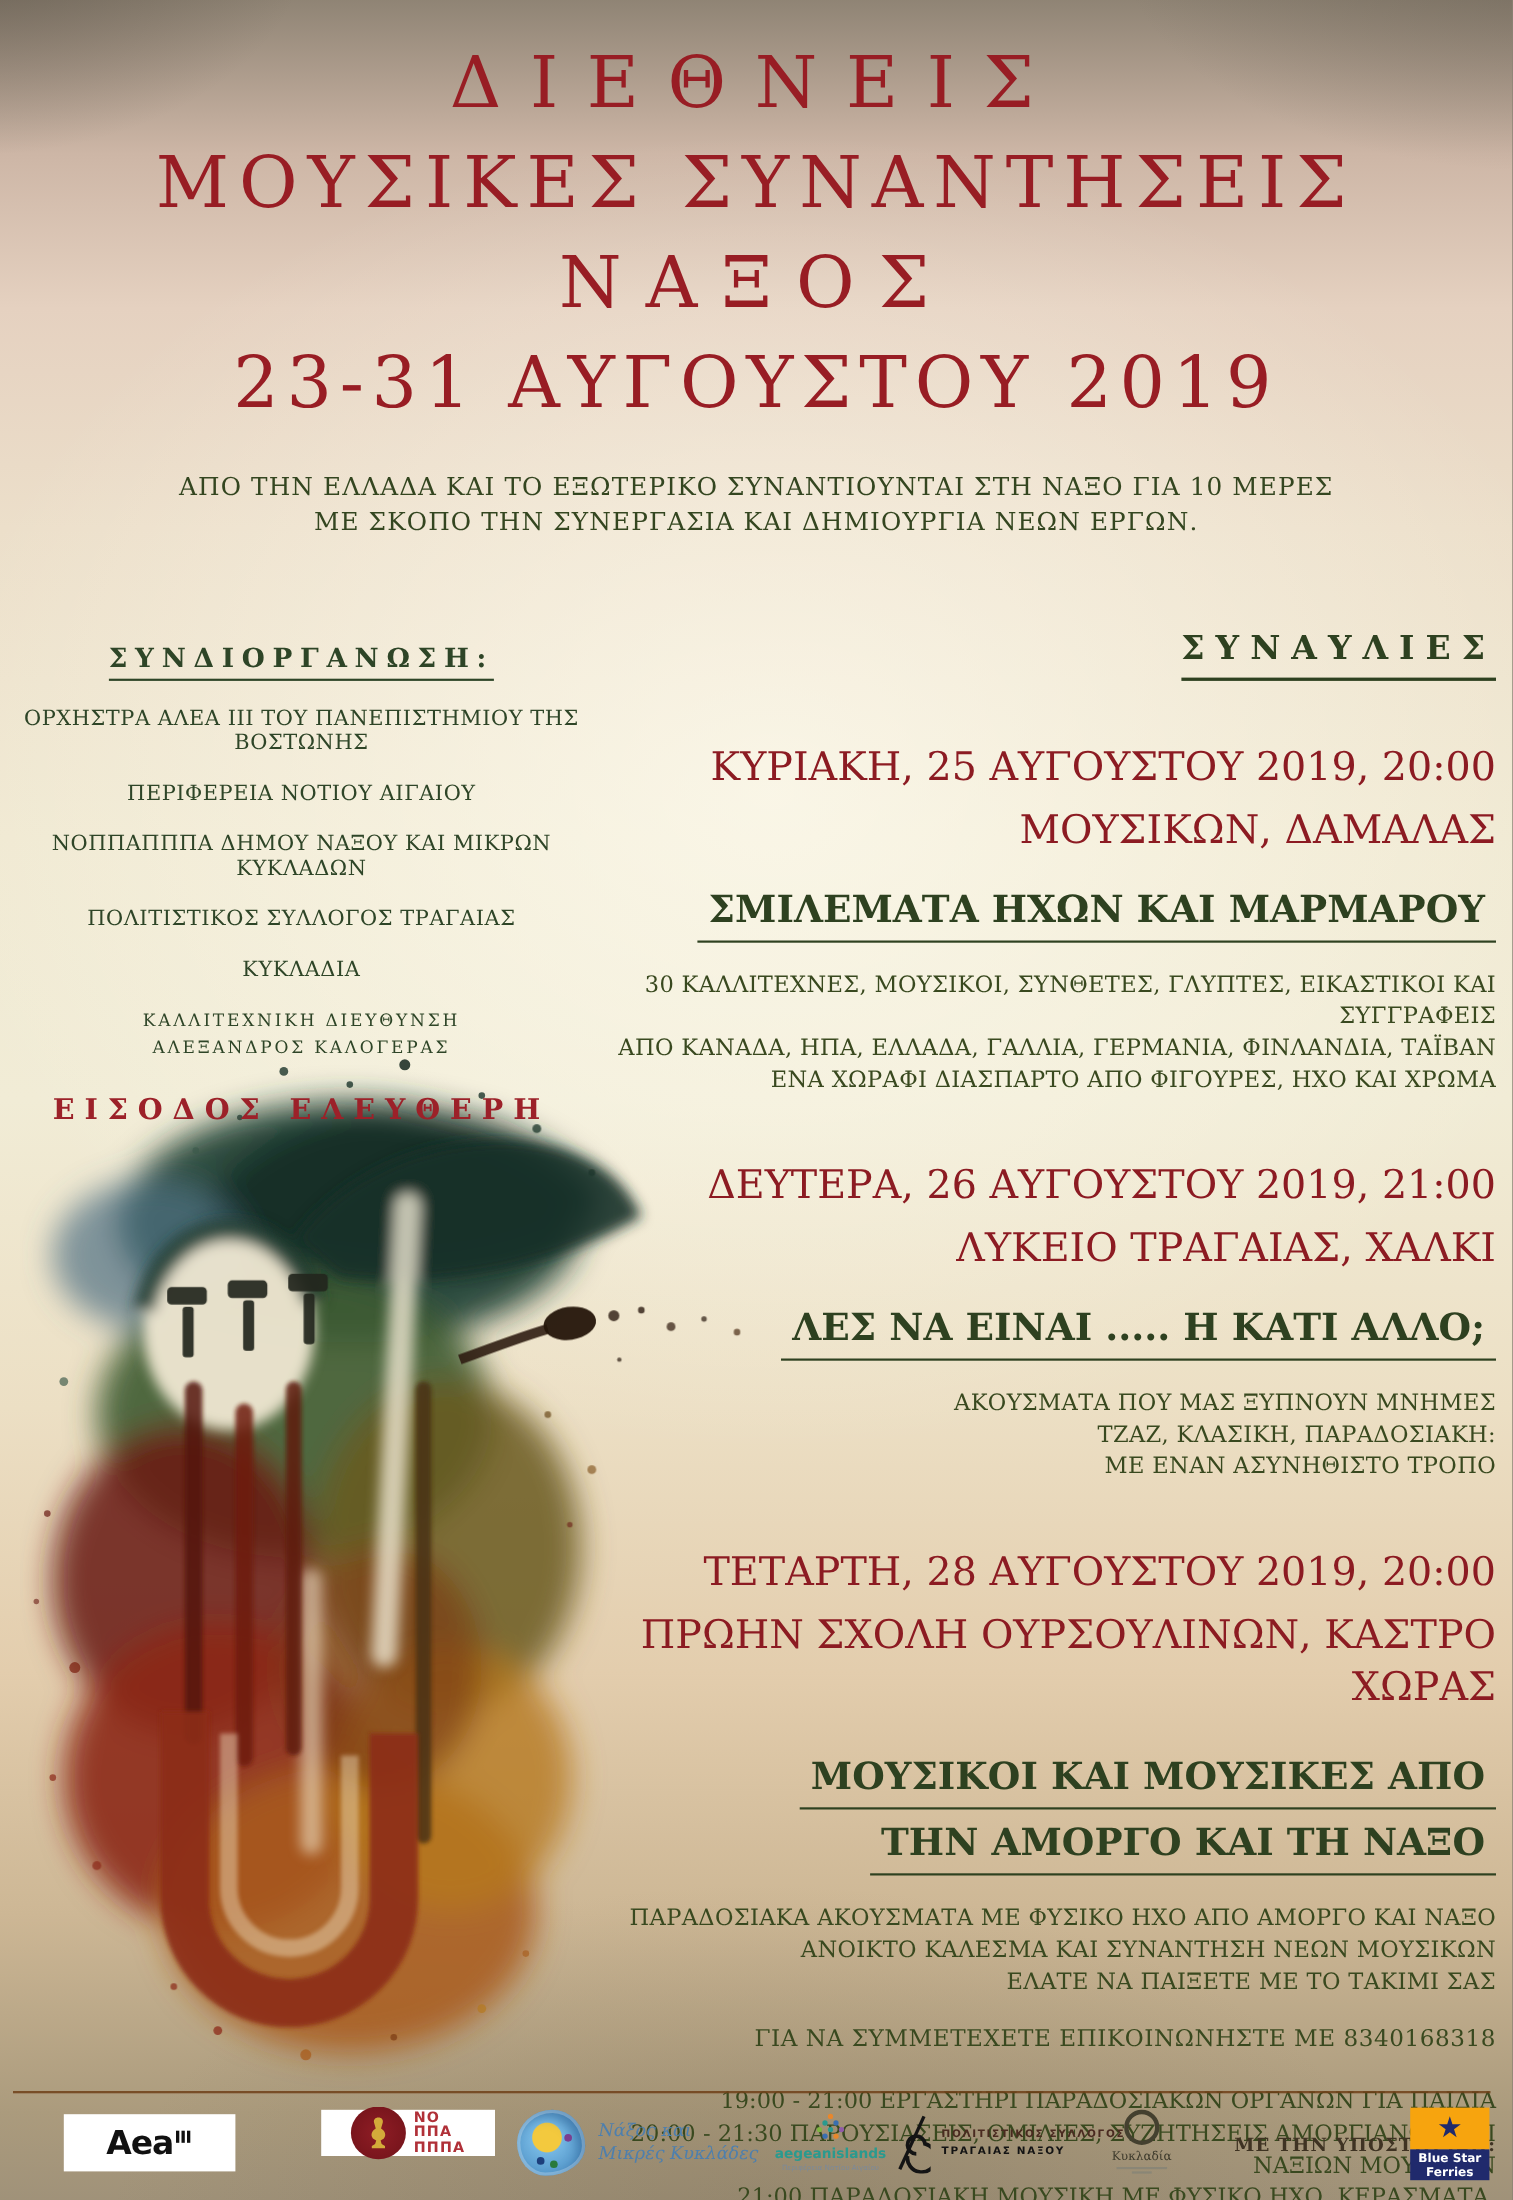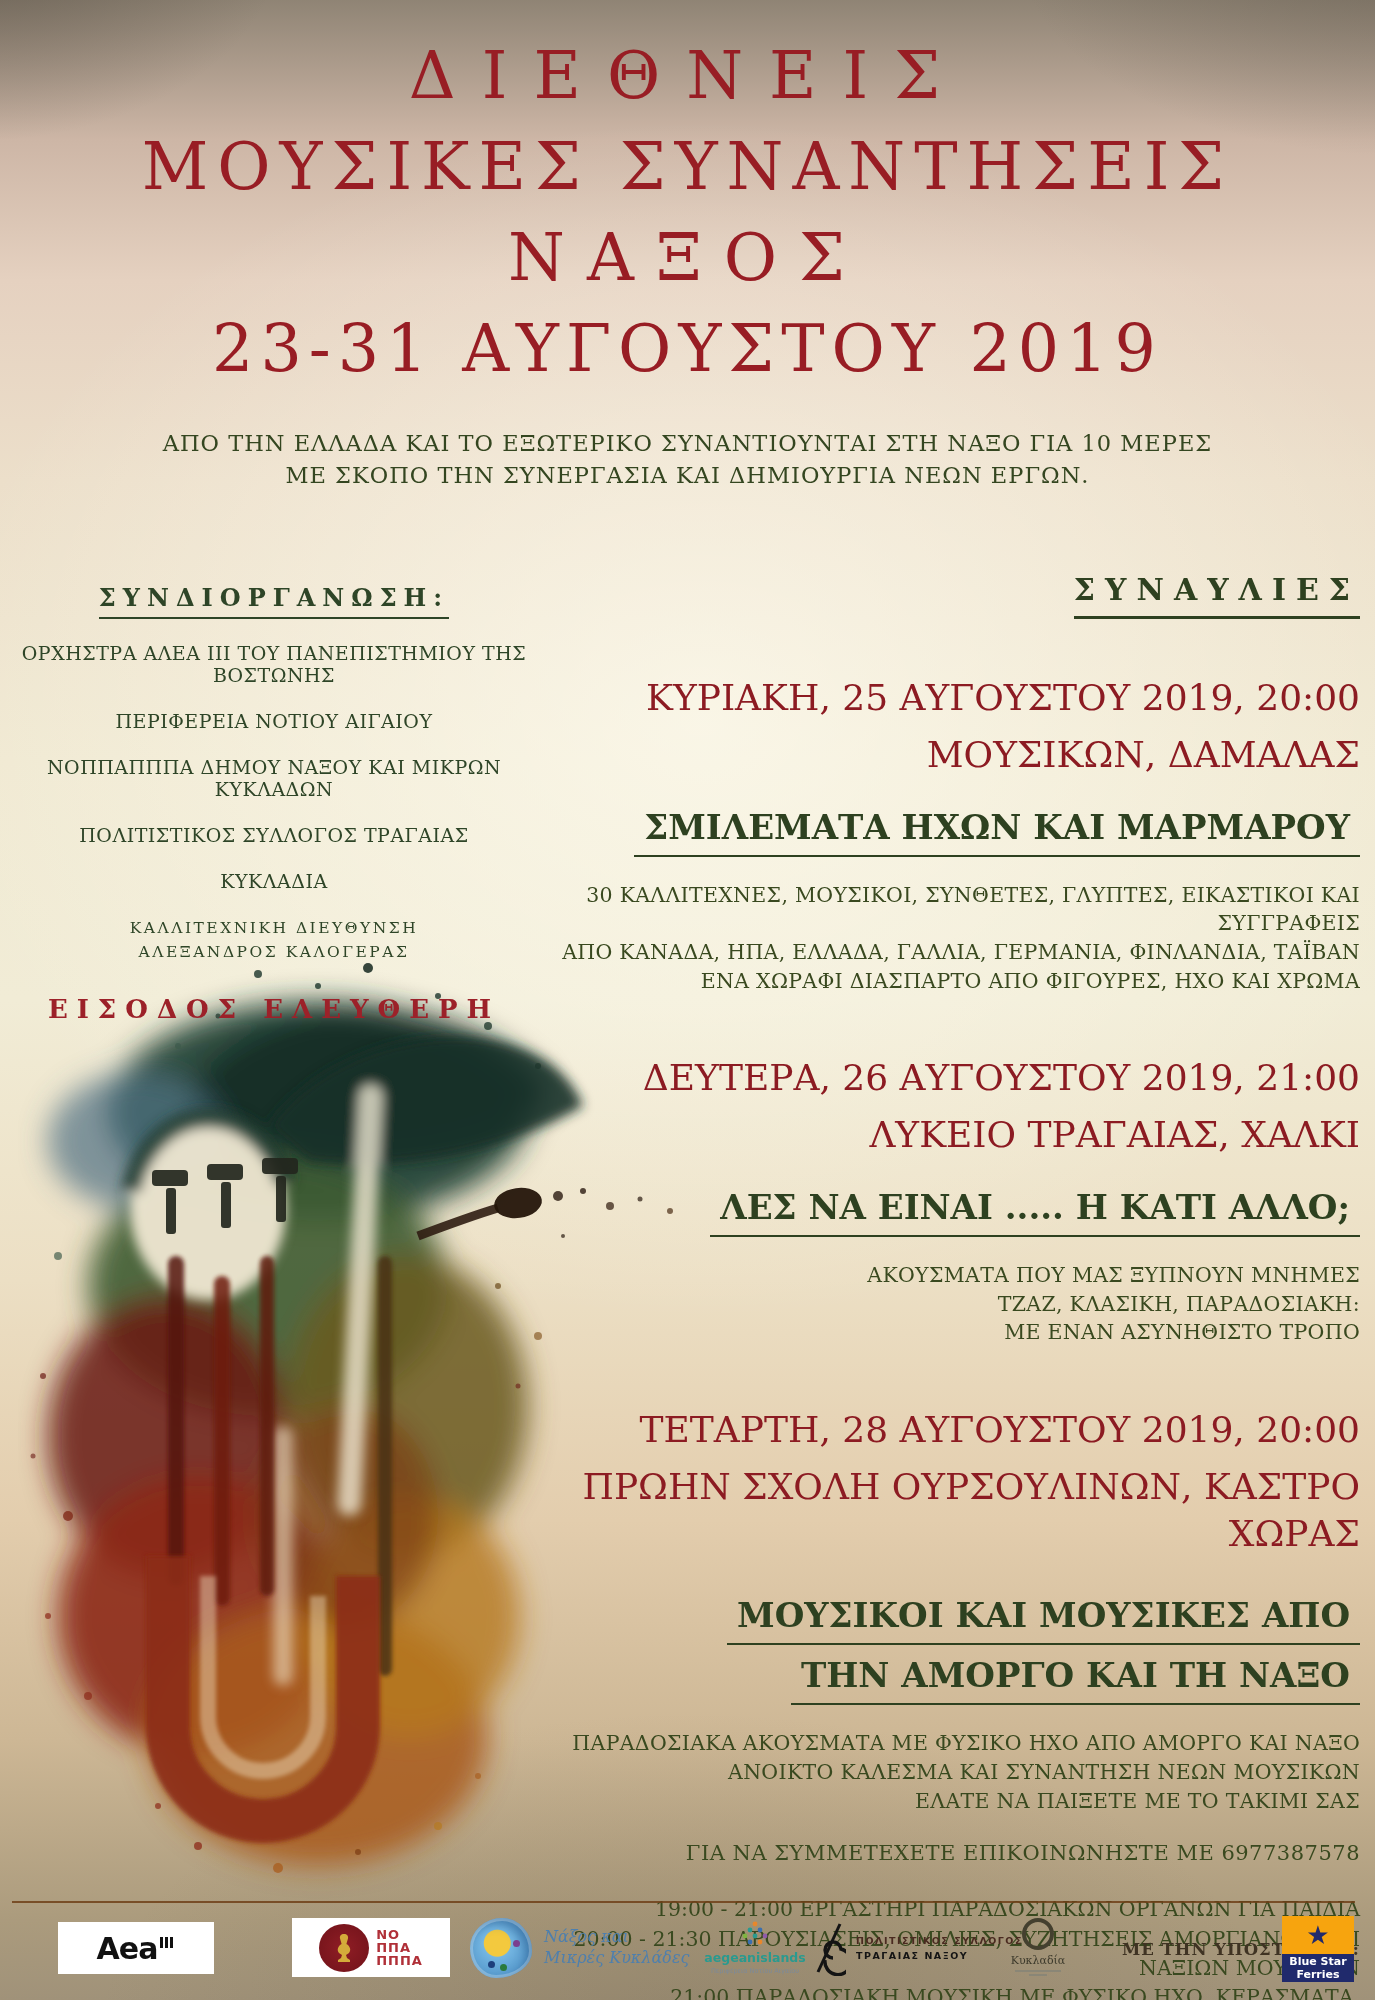--- a/index.html
+++ b/index.html
@@ -45,21 +45,21 @@
   .schedule{margin-top:30px;font-size:20.5px;color:#39491f;line-height:1.42;}
   
   .footer-rule{position:absolute;top:1901px;left:12px;width:1343px;height:2px;background:#6f3f17;opacity:.85;}
   .footer{position:absolute;top:1916px;left:0;width:1375px;height:84px;}
   .logo{position:absolute;}
   .logo-box{background:#fff;display:flex;align-items:center;justify-content:center;}
   .alea{left:58px;top:6px;width:156px;height:52px;}
   .alea-text{font-family:"DejaVu Sans",sans-serif;font-weight:700;color:#111;font-size:30px;letter-spacing:-1px;}
   .alea-bars{display:inline-block;margin-left:3px;}
   .alea-bars i{display:inline-block;width:3px;height:11px;background:#111;margin-right:2px;vertical-align:super;}
-  .noppappa{left:292px;top:2px;width:158px;height:59px;gap:7px;}
+  .noppappa{left:292px;top:2px;width:158px;height:42px;gap:7px;}
   .noppa-oval{width:50px;height:48px;background:radial-gradient(#8f1d25,#701219);border-radius:50%;display:flex;align-items:center;justify-content:center;}
   .noppa-text{color:#b03038;font-family:"DejaVu Sans",sans-serif;font-weight:700;font-size:13px;line-height:1.02;text-align:left;letter-spacing:1px;}
   .naxos{left:470px;top:2px;display:flex;align-items:center;gap:12px;}
   .naxos-blob{width:62px;height:60px;border-radius:52% 48% 58% 42%/50% 55% 45% 50%;
     background:radial-gradient(circle at 44% 42%, #f3c93e 0 13px, #74b6e2 14px, #5598cb 70%);
     box-shadow:inset 0 0 0 3px rgba(255,255,255,.25), inset -6px 6px 10px rgba(40,90,140,.5);position:relative;}
   .naxos-blob i{position:absolute;border-radius:50%;width:7px;height:7px;}
   .naxos-blob i:nth-child(1){left:18px;bottom:10px;background:#1d3f7c;}
   .naxos-blob i:nth-child(2){left:30px;bottom:7px;background:#2a7a3c;}
   .naxos-blob i:nth-child(3){right:12px;top:22px;background:#7b3e8f;}
@@ -233,21 +233,21 @@
         <span class="u">ΜΟΥΣΙΚΟΙ ΚΑΙ ΜΟΥΣΙΚΕΣ ΑΠΟ</span><br>
         <span class="u">ΤΗΝ ΑΜΟΡΓΟ ΚΑΙ ΤΗ ΝΑΞΟ</span>
       </div>
       <div class="event-desc">
         <div>ΠΑΡΑΔΟΣΙΑΚΑ ΑΚΟΥΣΜΑΤΑ ΜΕ ΦΥΣΙΚΟ ΗΧΟ ΑΠΟ ΑΜΟΡΓΟ ΚΑΙ ΝΑΞΟ</div>
         <div>ΑΝΟΙΚΤΟ ΚΑΛΕΣΜΑ ΚΑΙ ΣΥΝΑΝΤΗΣΗ ΝΕΩΝ ΜΟΥΣΙΚΩΝ</div>
         <div>ΕΛΑΤΕ ΝΑ ΠΑΙΞΕΤΕ ΜΕ ΤΟ ΤΑΚΙΜΙ ΣΑΣ</div>
       </div>
     </article>
 
-    <div class="contact">ΓΙΑ ΝΑ ΣΥΜΜΕΤΕΧΕΤΕ ΕΠΙΚΟΙΝΩΝΗΣΤΕ ΜΕ 6977387578</div>
+    <div class="contact">ΓΙΑ ΝΑ ΣΥΜΜΕΤΕΧΕΤΕ ΕΠΙΚΟΙΝΩΝΗΣΤΕ ΜΕ 8340168318</div>
 
     <div class="schedule">
       <div>19:00 - 21:00 ΕΡΓΑΣΤΗΡΙ ΠΑΡΑΔΟΣΙΑΚΩΝ ΟΡΓΑΝΩΝ ΓΙΑ ΠΑΙΔΙΑ</div>
       <div>20:00 - 21:30 ΠΑΡΟΥΣΙΑΣΕΙΣ, ΟΜΙΛΙΕΣ, ΣΥΖΗΤΗΣΕΙΣ ΑΜΟΡΓΙΑΝΩΝ ΚΑΙ ΝΑΞΙΩΝ ΜΟΥΣΙΚΩΝ</div>
       <div>21:00 ΠΑΡΑΔΟΣΙΑΚΗ ΜΟΥΣΙΚΗ ΜΕ ΦΥΣΙΚΟ ΗΧΟ.  ΚΕΡΑΣΜΑΤΑ.</div>
     </div>
   </section>
 
   <div class="footer-rule"></div>
 

